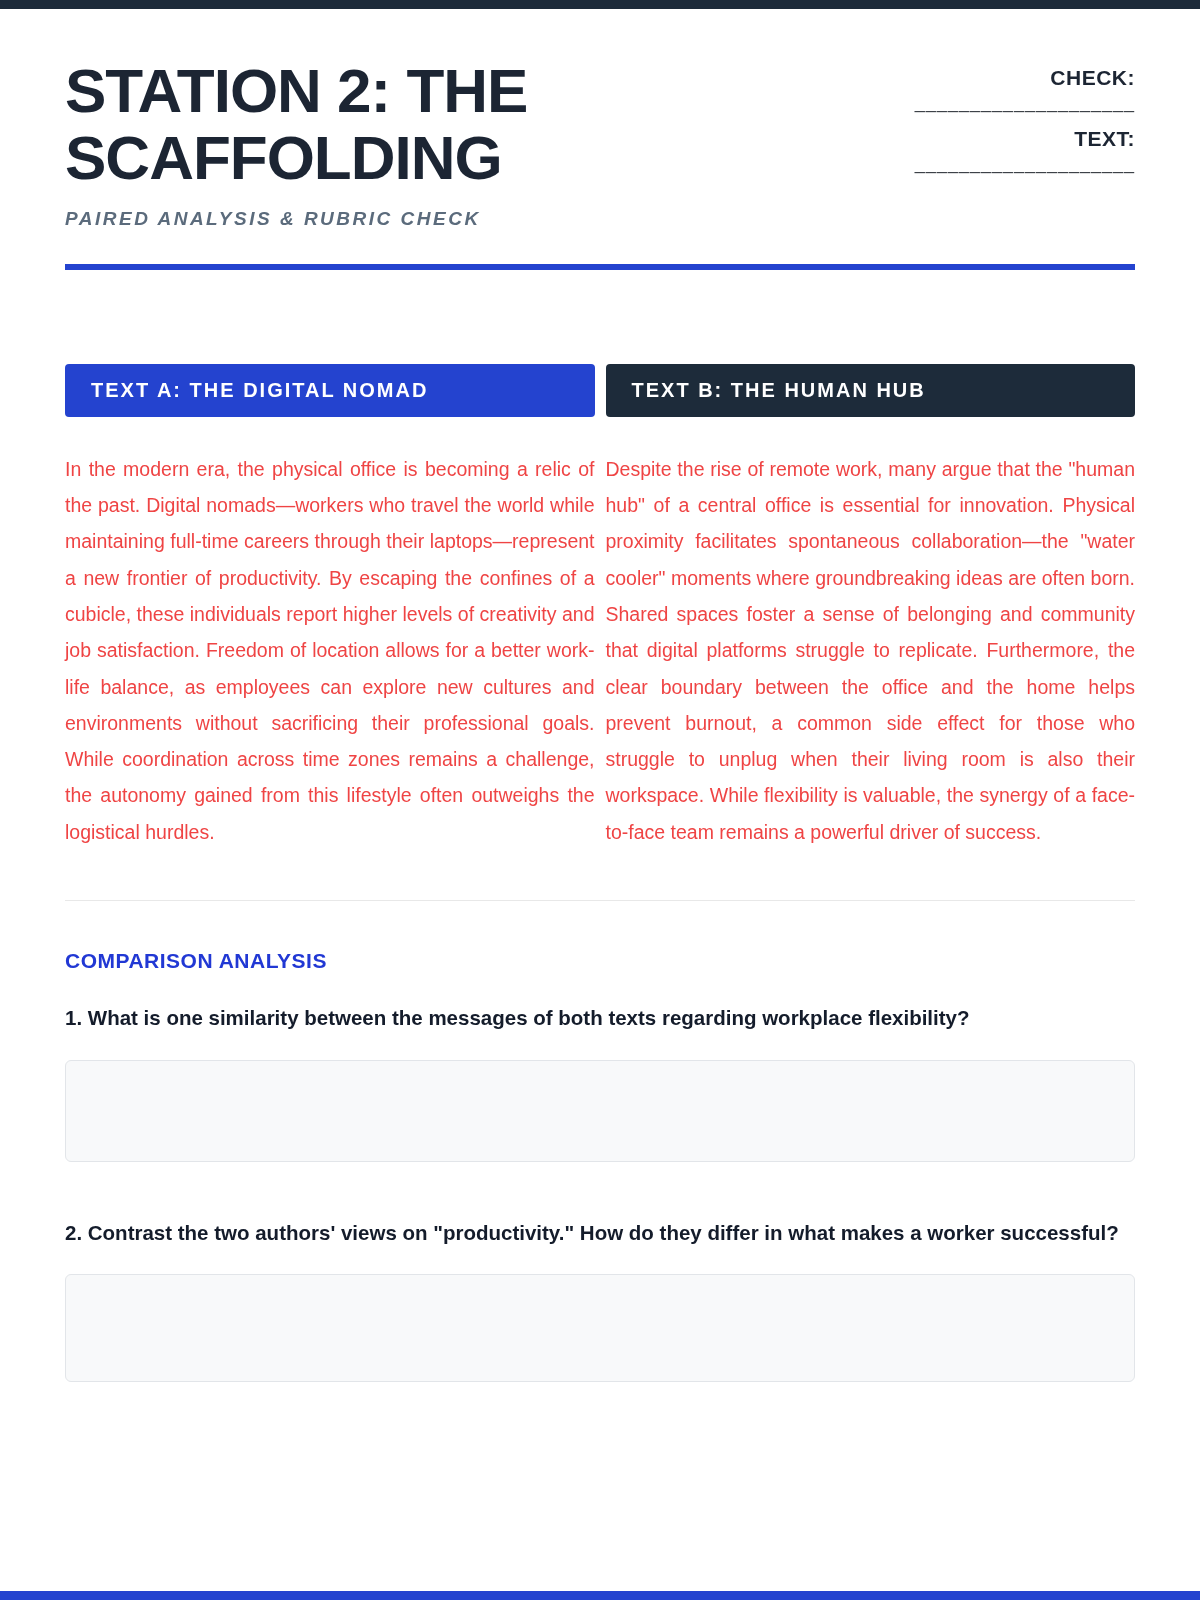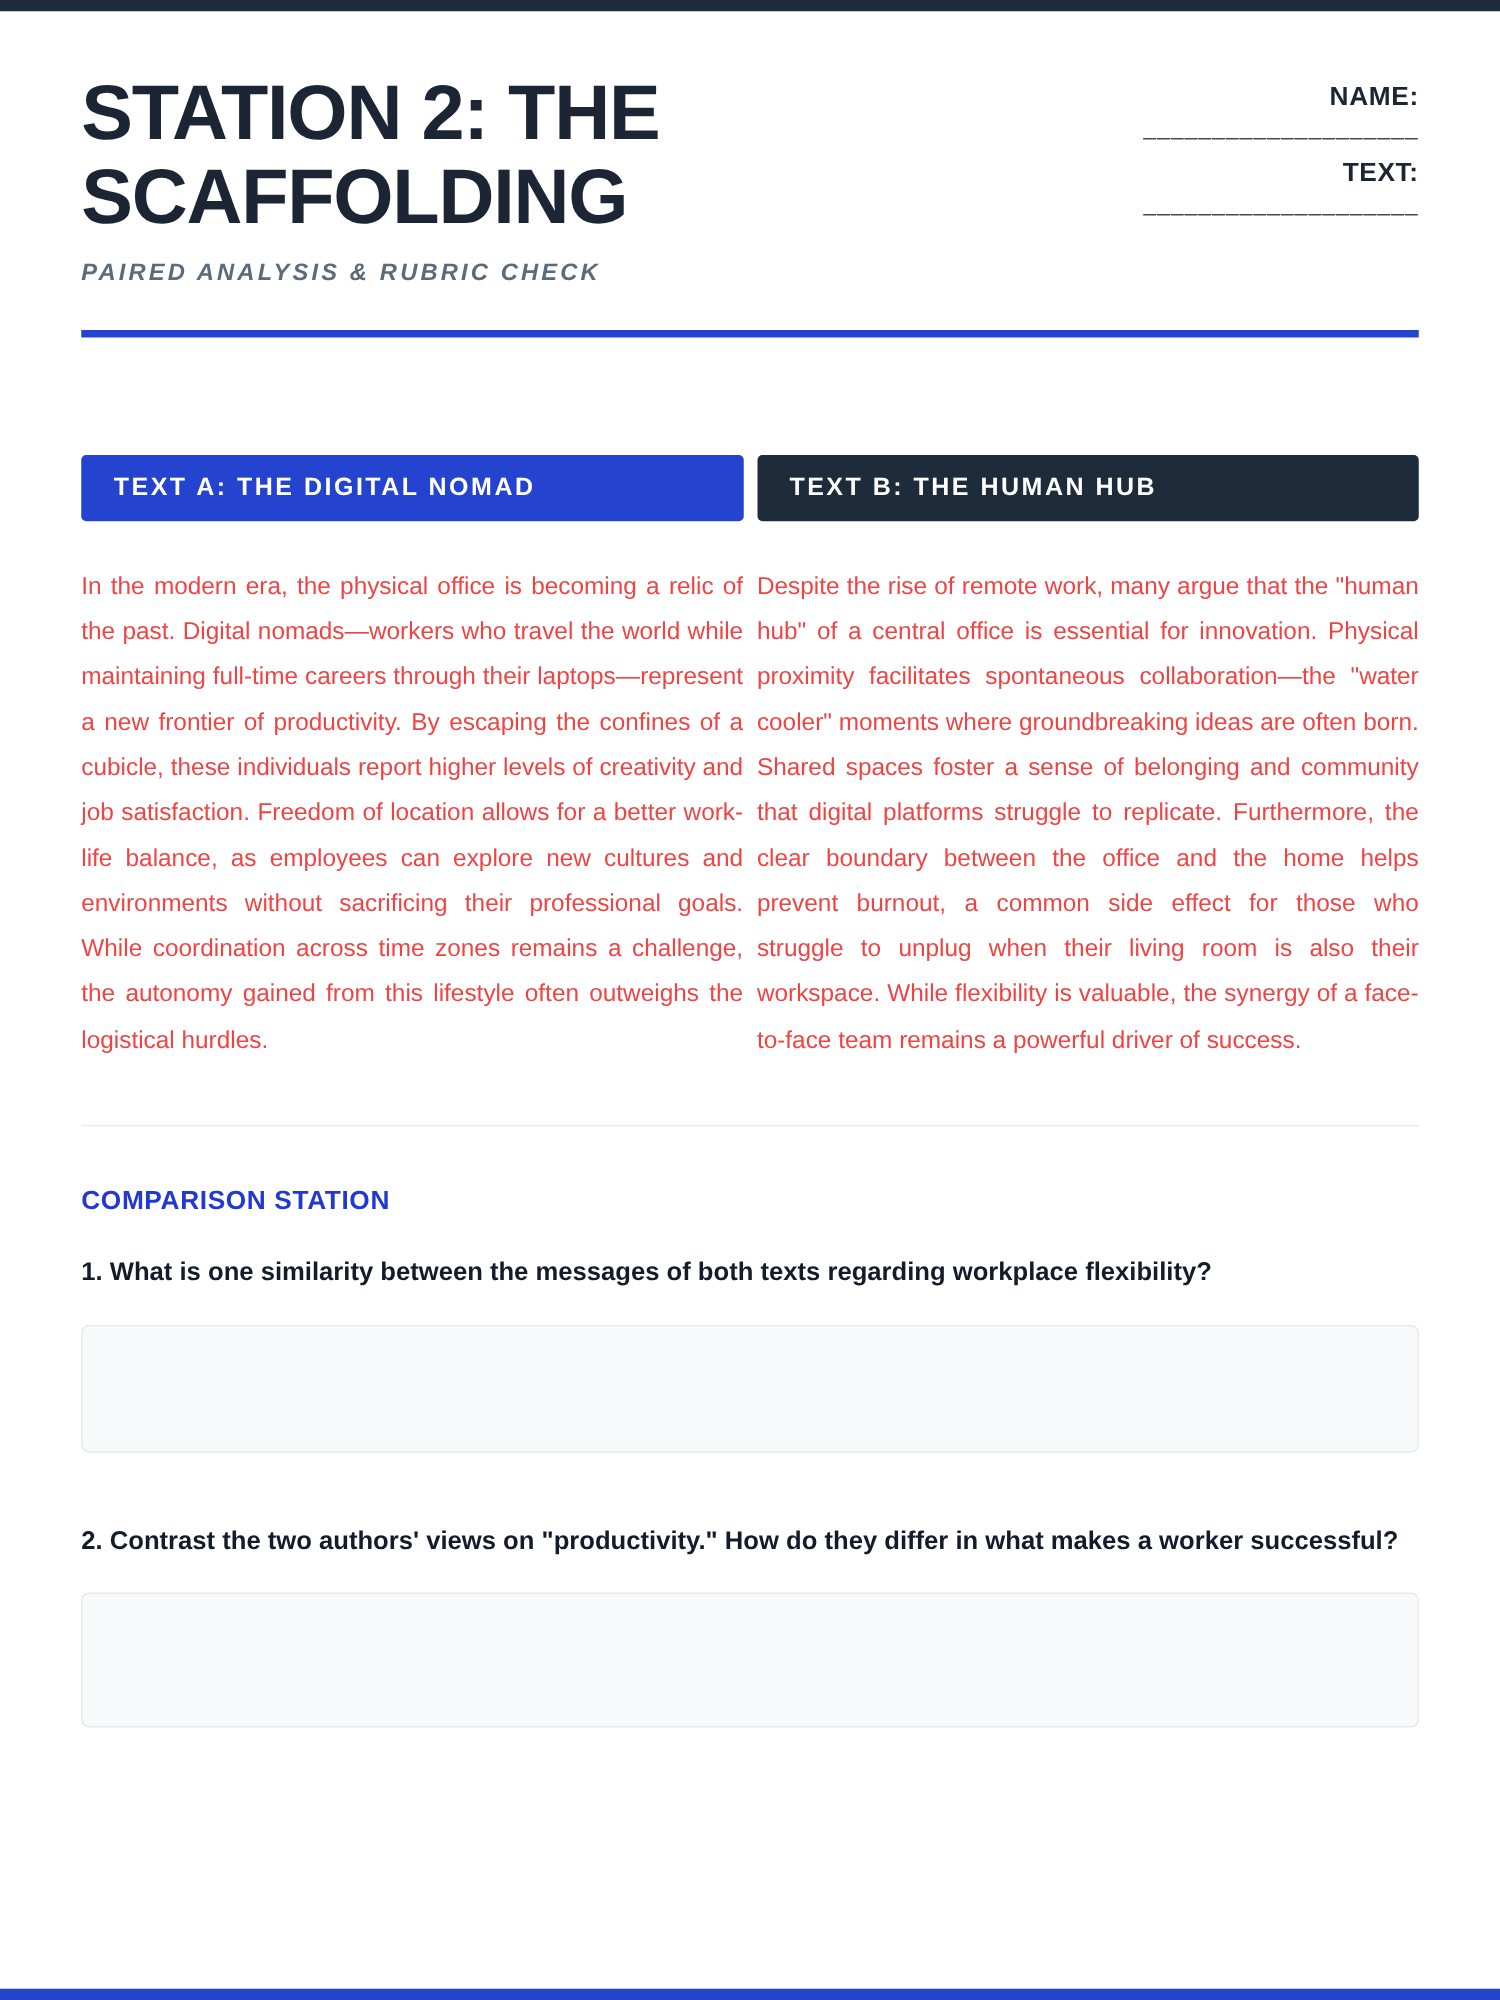--- a/index.html
+++ b/index.html
@@ -135,21 +135,21 @@
   <div class="header-row">
     <div class="title-block">
       <div class="page-title">
         <div>STATION 2: THE</div>
         <div>SCAFFOLDING</div>
       </div>
       <div class="subtitle">PAIRED ANALYSIS &amp; RUBRIC CHECK</div>
     </div>
 
     <div class="fields-block">
-      <div class="field-label">NAME:</div>
+      <div class="field-label">CHECK:</div>
       <div class="field-line">____________________</div>
       <div class="field-label">TEXT:</div>
       <div class="field-line">____________________</div>
     </div>
   </div>
 
   <hr class="blue-rule">
 
   <div class="texts-grid">
     <div class="text-column">
@@ -157,21 +157,21 @@
       <p class="text-body">In the modern era, the physical office is becoming a relic of the past. Digital nomads—workers who travel the world while maintaining full-time careers through their laptops—represent a new frontier of productivity. By escaping the confines of a cubicle, these individuals report higher levels of creativity and job satisfaction. Freedom of location allows for a better work-life balance, as employees can explore new cultures and environments without sacrificing their professional goals. While coordination across time zones remains a challenge, the autonomy gained from this lifestyle often outweighs the logistical hurdles.</p>
     </div>
     <div class="text-column">
       <div class="text-header navy">TEXT B: THE HUMAN HUB</div>
       <p class="text-body">Despite the rise of remote work, many argue that the "human hub" of a central office is essential for innovation. Physical proximity facilitates spontaneous collaboration—the "water cooler" moments where groundbreaking ideas are often born. Shared spaces foster a sense of belonging and community that digital platforms struggle to replicate. Furthermore, the clear boundary between the office and the home helps prevent burnout, a common side effect for those who struggle to unplug when their living room is also their workspace. While flexibility is valuable, the synergy of a face-to-face team remains a powerful driver of success.</p>
     </div>
   </div>
 
   <hr class="section-divider">
 
-  <div class="comparison-heading">COMPARISON STATION</div>
+  <div class="comparison-heading">COMPARISON ANALYSIS</div>
 
   <div class="question q1">1. What is one similarity between the messages of both texts regarding workplace flexibility?</div>
   <div class="answer-box b1" contenteditable="true" style=""></div>
 
   <div class="question q2">2. Contrast the two authors' views on "productivity." How do they differ in what makes a worker successful?</div>
   <div class="answer-box b2" contenteditable="true" style=""></div>
 
 </div>
 
 <div class="bottom-bar"></div>

